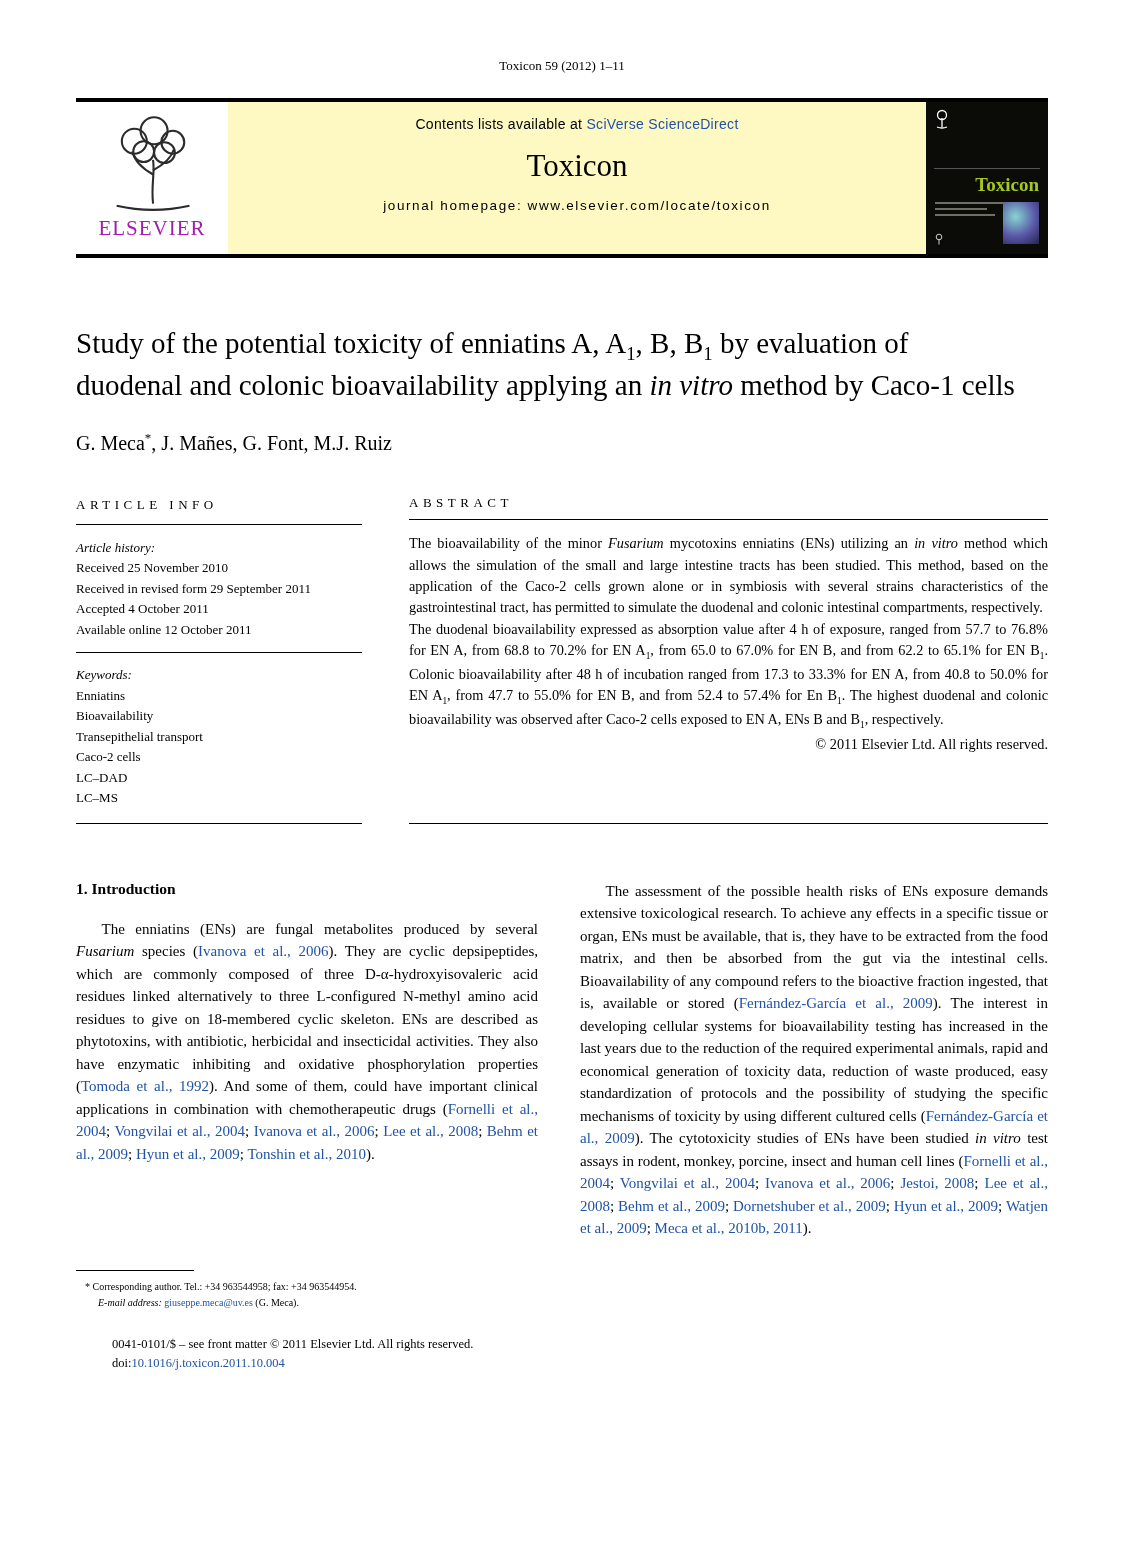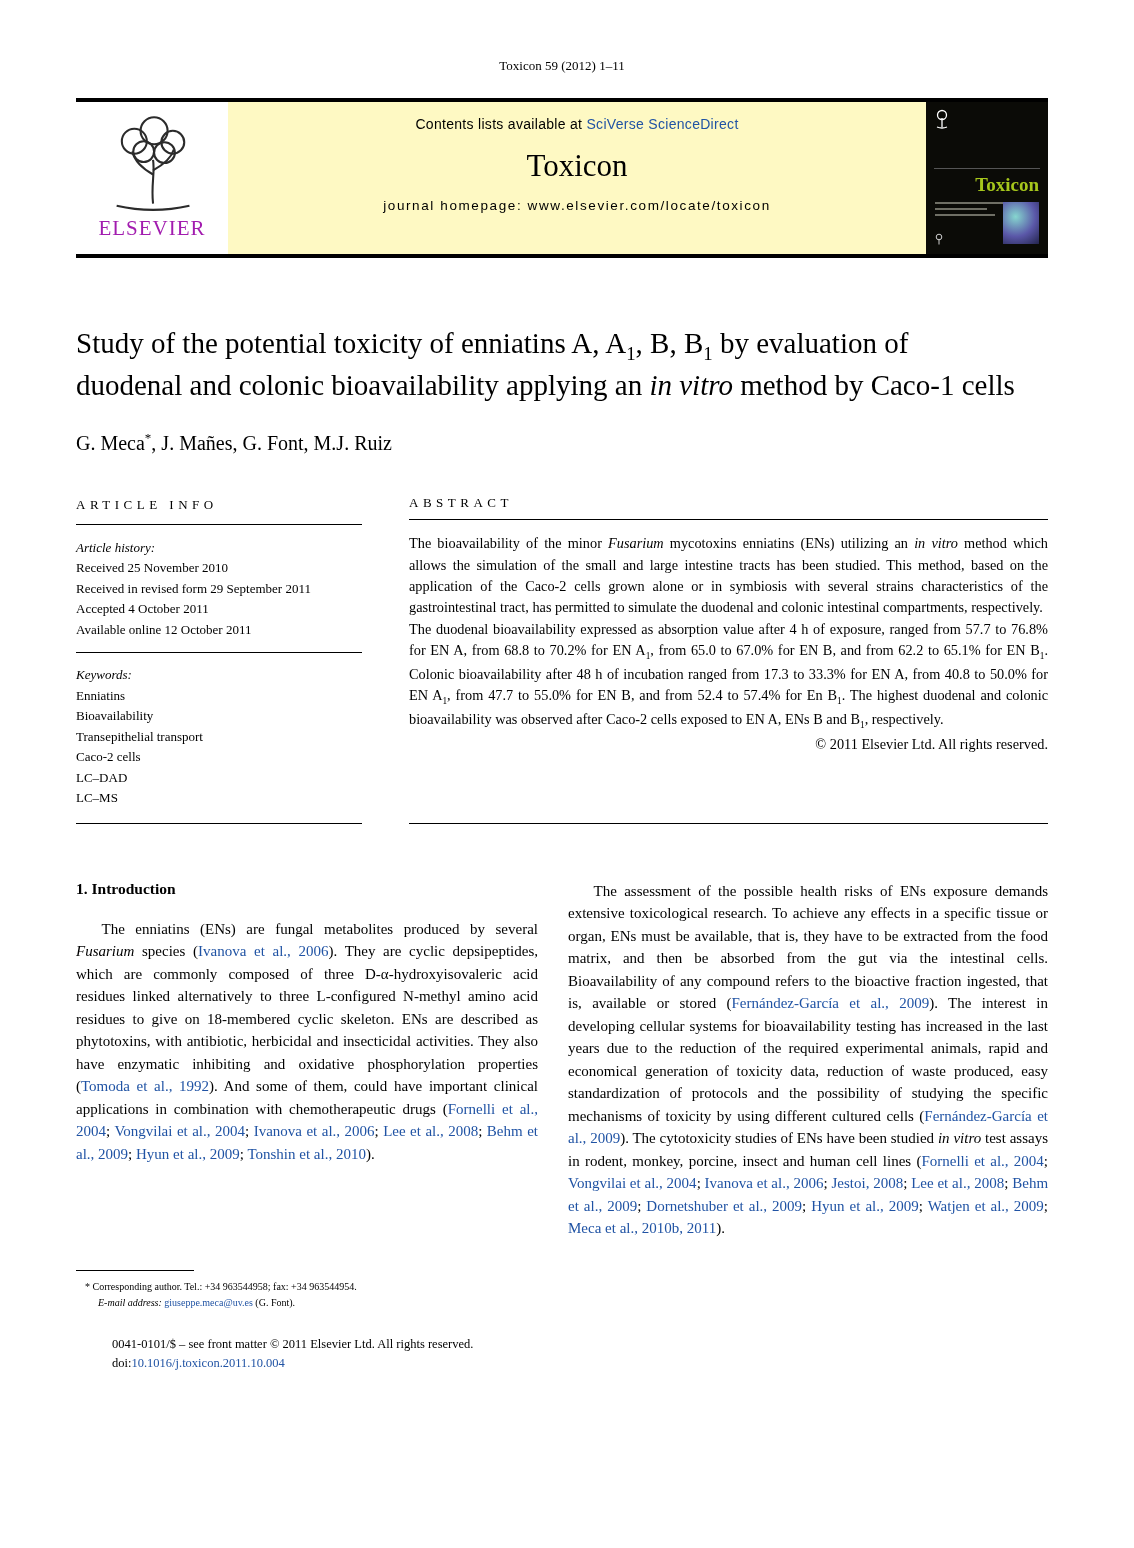--- a/index.html
+++ b/index.html
@@ -48,21 +48,21 @@
   .col-heading { font-size:13px; letter-spacing:4.5px; padding-bottom:8px; border-bottom:1px solid #000; margin-bottom:13px; }
   .info-col { font-size:13px; line-height:1.58; }
   .history { border-bottom:1px solid #000; padding-bottom:12px; margin-bottom:12px; }
   .label-ital { font-style:italic; }
   .abs-col p { font-size:14.3px; line-height:1.5; text-align:justify; }
   .abs-copyright { font-size:14.3px; text-align:right; margin-top:3px; }
 
   
   .body-cols { display:flex; margin-top:56px; }
   .col-left { width:462px; }
-  .col-right { flex:1; margin-left:30px; }
+  .col-right { flex:1; margin-left:42px; }
   .body-cols p { font-size:15px; line-height:1.5; text-align:justify; text-indent:1.7em; }
   .intro-heading { font-size:15.5px; font-weight:bold; margin-bottom:20px; }
 
   
   .footnote { margin-top:30px; width:462px; font-size:10px; line-height:1.6; }
   .fn-rule { width:118px; border-top:1px solid #000; margin-bottom:8px; }
   .fn-l1 { padding-left:9px; }
   .fn-l2 { padding-left:22px; }
   .frontmatter { margin-top:24px; font-size:12.5px; line-height:1.55;margin-left:36px; }
 </style>
@@ -166,21 +166,21 @@
       <p><span>The enniatins (ENs) are fungal metabolites produced by several </span><span class="i">Fusarium</span><span> species (</span><span class="link">Ivanova et al., 2006</span><span>). They are cyclic depsipeptides, which are commonly composed of three D-α-hydroxyisovaleric acid residues linked alternatively to three L-configured N-methyl amino acid residues to give on 18-membered cyclic skeleton. ENs are described as phytotoxins, with antibiotic, herbicidal and insecticidal activities. They also have enzymatic inhibiting and oxidative phosphorylation properties (</span><span class="link">Tomoda et al., 1992</span><span>). And some of them, could have important clinical applications in combination with chemotherapeutic drugs (</span><span class="link">Fornelli et al., 2004</span><span>; </span><span class="link">Vongvilai et al., 2004</span><span>; </span><span class="link">Ivanova et al., 2006</span><span>; </span><span class="link">Lee et al., 2008</span><span>; </span><span class="link">Behm et al., 2009</span><span>; </span><span class="link">Hyun et al., 2009</span><span>; </span><span class="link">Tonshin et al., 2010</span><span>).</span></p>
     </div>
     <div class="col-right">
       <p><span>The assessment of the possible health risks of ENs exposure demands extensive toxicological research. To achieve any effects in a specific tissue or organ, ENs must be available, that is, they have to be extracted from the food matrix, and then be absorbed from the gut via the intestinal cells. Bioavailability of any compound refers to the bioactive fraction ingested, that is, available or stored (</span><span class="link">Fernández-García et al., 2009</span><span>). The interest in developing cellular systems for bioavailability testing has increased in the last years due to the reduction of the required experimental animals, rapid and economical generation of toxicity data, reduction of waste produced, easy standardization of protocols and the possibility of studying the specific mechanisms of toxicity by using different cultured cells (</span><span class="link">Fernández-García et al., 2009</span><span>). The cytotoxicity studies of ENs have been studied </span><span class="i">in vitro</span><span> test assays in rodent, monkey, porcine, insect and human cell lines (</span><span class="link">Fornelli et al., 2004</span><span>; </span><span class="link">Vongvilai et al., 2004</span><span>; </span><span class="link">Ivanova et al., 2006</span><span>; </span><span class="link">Jestoi, 2008</span><span>; </span><span class="link">Lee et al., 2008</span><span>; </span><span class="link">Behm et al., 2009</span><span>; </span><span class="link">Dornetshuber et al., 2009</span><span>; </span><span class="link">Hyun et al., 2009</span><span>; </span><span class="link">Watjen et al., 2009</span><span>; </span><span class="link">Meca et al., 2010b, 2011</span><span>).</span></p>
     </div>
   </div>
 
   <div class="footnote">
     <div class="fn-rule"></div>
     <div class="fn-l1"><span>* Corresponding author. Tel.: +34 963544958; fax: +34 963544954.</span></div>
-    <div class="fn-l2"><span class="i">E-mail address:</span><span> </span><span class="link">giuseppe.meca@uv.es</span><span> (G. Font).</span></div>
+    <div class="fn-l2"><span class="i">E-mail address:</span><span> </span><span class="link">giuseppe.meca@uv.es</span><span> (G. Meca).</span></div>
   </div>
 
   <div class="frontmatter">
     <div>0041-0101/$ – see front matter © 2011 Elsevier Ltd. All rights reserved.</div>
     <div><span>doi:</span><span class="link">10.1016/j.toxicon.2011.10.004</span></div>
   </div>
 
 </div>
 
 </body></html>

